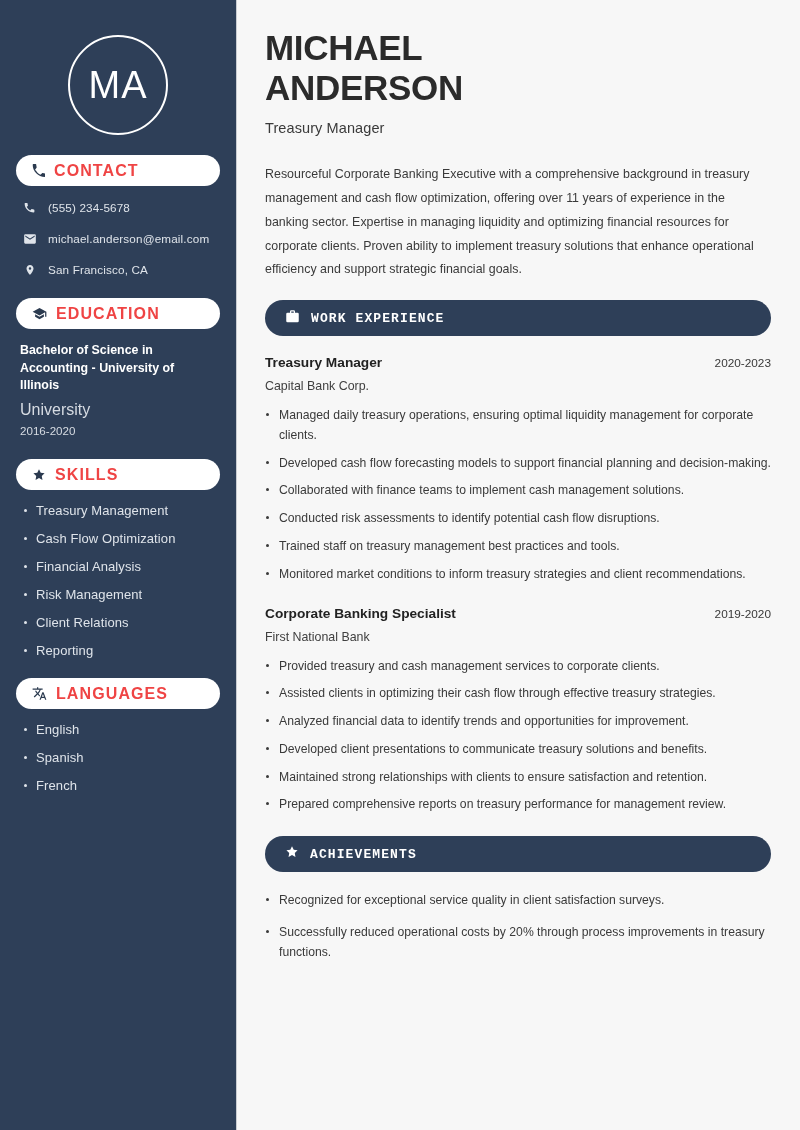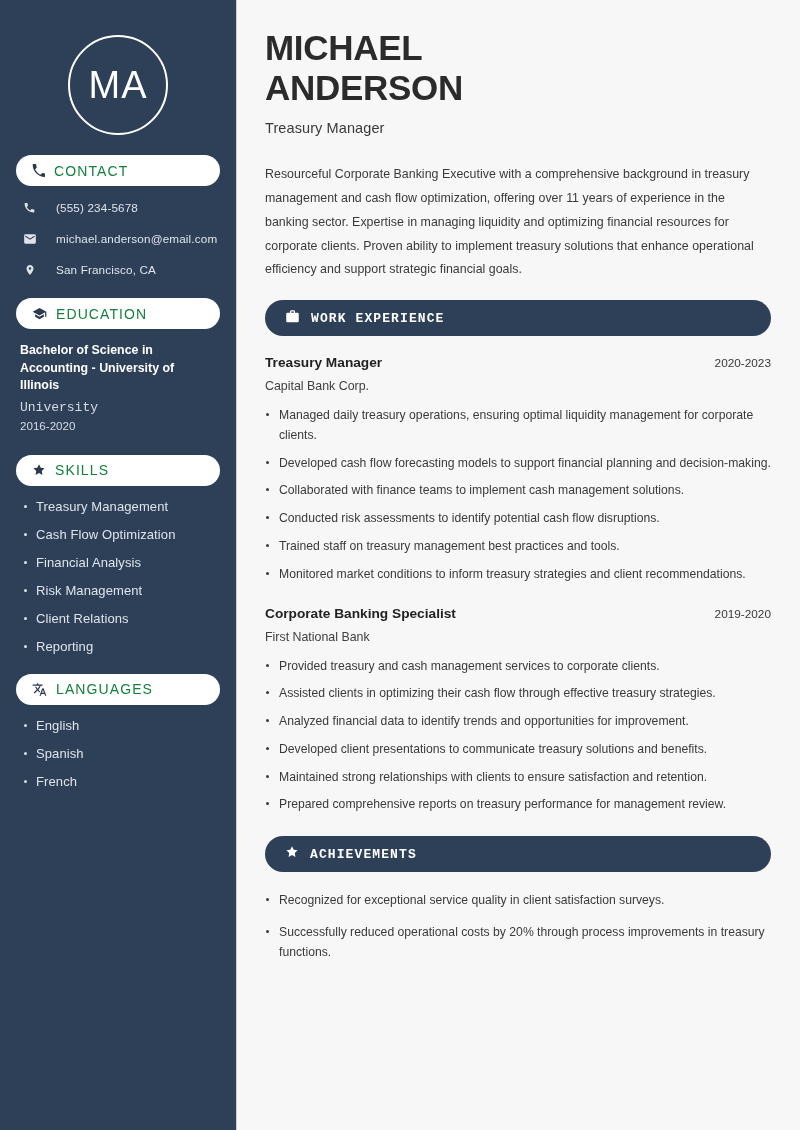--- a/index.html
+++ b/index.html
@@ -51,30 +51,30 @@
     height:31px;
     display:flex;
     align-items:center;
     gap:9px;
     padding:0 16px;
     margin-bottom:13px;
     margin-top:20px;
   }
   .pill:first-of-type { margin-top:0; }
   .pill .pill-label {
-    color:#15803d;
-    font-size:14px;
-    font-weight:normal;
+    color:#ef4444;
+    font-size:16px;
+    font-weight:bold;
     letter-spacing:1.1px;
   }
   .pill svg { display:block; }
 
   .contact-list { margin-bottom:4px; }
   .contact-row {
-    display:flex; align-items:center; gap:19px;
+    display:flex; align-items:center; gap:11px;
     padding:0 6px;
     margin-bottom:14px;
     min-height:17px;
     text-align:center;
   }
   .contact-row .ico { width:15px; display:flex; justify-content:center; flex:0 0 15px; }
   .contact-row .txt {
     color:#dfe4ea;
     font-size:11.7px;
     letter-spacing:.15px;
@@ -83,23 +83,22 @@
   .edu-block { padding:0 4px; }
   .edu-degree {
     color:#ffffff;
     font-size:12.4px;
     font-weight:bold;
     line-height:1.42;
     margin-bottom:3px;
   }
   .edu-school {
     color:#d6dbe2;
-    font-size:13px;
+    font-size:16px;
     line-height:1.5;
-    font-family:Liberation Mono, monospace;
   }
   .edu-dates {
     color:#d6dbe2;
     font-size:11.6px;
     line-height:1.5;
   }
 
   .side-list { list-style:none; padding:0 6px; }
   .side-list li {
     color:#dfe4ea;

